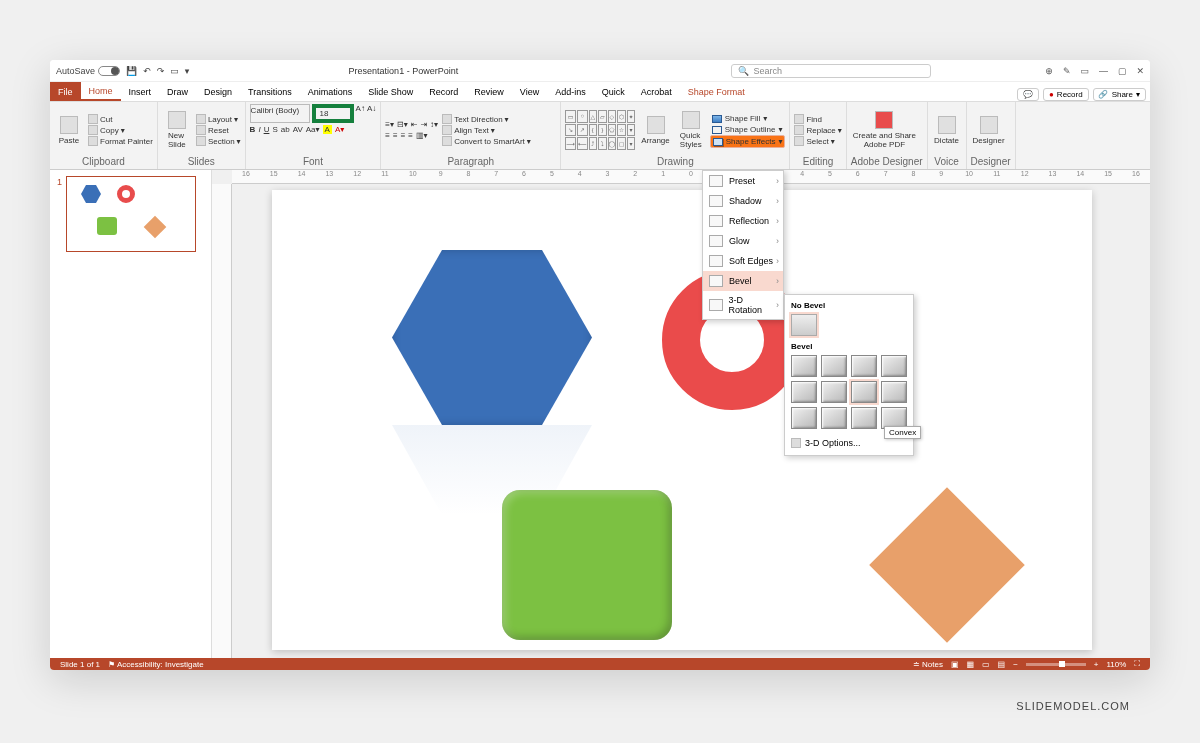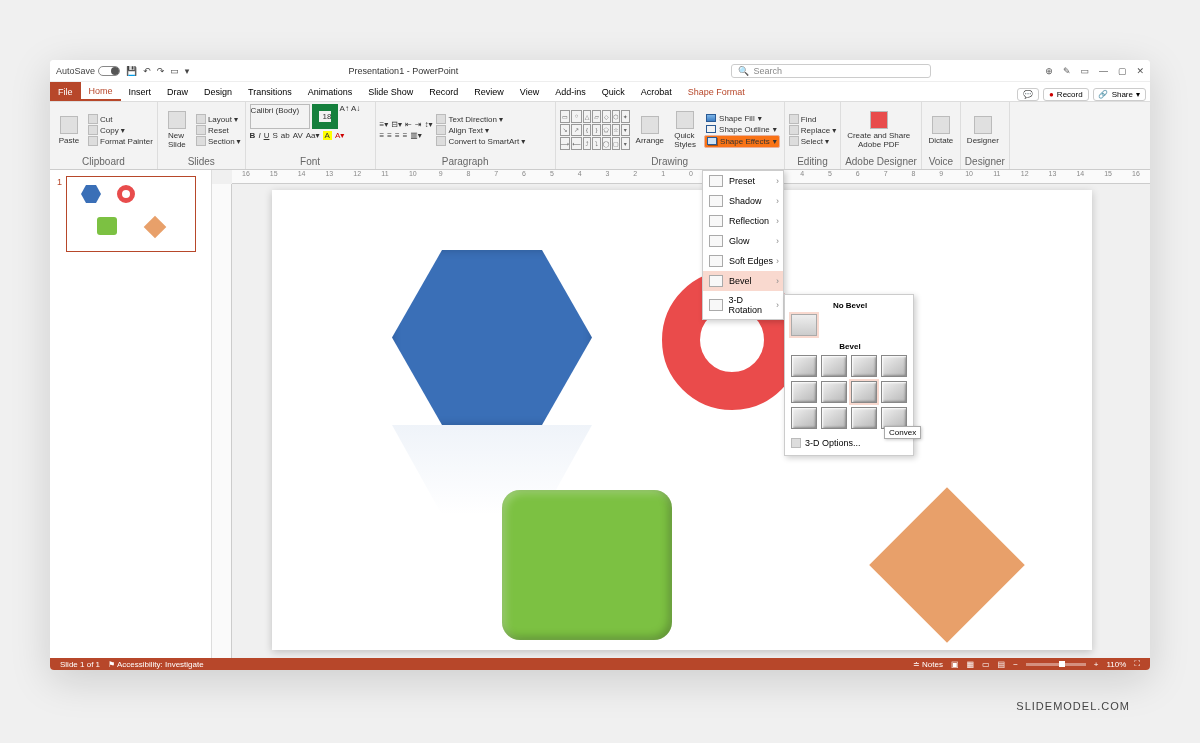--- a/index.html
+++ b/index.html
@@ -24,21 +24,21 @@
 .ribbon { height: 68px; background: #f3f3f3; border-bottom: 1px solid #ccc; display: flex; font-size: 8px; color: #333; }
 .ribbon-group { border-right: 1px solid #ddd; padding: 2px 4px; display: flex; flex-direction: column; }
 .ribbon-group .group-body { flex: 1; display: flex; align-items: center; gap: 4px; }
 .ribbon-group .group-label { text-align: center; color: #666; font-size: 10px; }
 .ribbon-btn { display: flex; flex-direction: column; align-items: center; justify-content: center; padding: 2px; min-width: 30px; }
 .ribbon-btn .icon { width: 18px; height: 18px; background: #e0e0e0; border: 1px solid #bbb; margin-bottom: 2px; }
 .mini-stack { display: flex; flex-direction: column; gap: 1px; font-size: 8px; }
 .mini-stack .row { display: flex; align-items: center; gap: 2px; }
 .mini-icon { width: 10px; height: 10px; background: #ddd; border: 1px solid #bbb; }
 .shape-stack { display: flex; flex-direction: column; gap: 0; }
-.shape-stack .row { display: flex; align-items: flex-start; gap: 3px; padding: 1px 2px; }
+.shape-stack .row { display: flex; align-items: flex-end; gap: 3px; padding: 1px 2px; }
 .shape-stack .row.hl { background: #f97316; border: 1px solid #e8b19e; border-radius: 2px; }
 .sw-fill { width: 10px; height: 8px; background: linear-gradient(#7db5e8,#3d7ec4); border: 1px solid #2a5a94; }
 .sw-outline { width: 10px; height: 8px; border: 1.5px solid #2a5a94; }
 .sw-effects { width: 10px; height: 8px; background: #cfe3f6; border: 1px solid #2a5a94; box-shadow: 1px 1px 0 rgba(0,0,0,.3); }
 .workspace { position: absolute; top: 110px; left: 0; right: 0; bottom: 12px; display: flex; }
 .thumbs { width: 162px; background: #fff; border-right: 1px solid #ddd; padding: 6px; }
 .thumb { border: 1.5px solid #b7472a; width: 130px; height: 76px; position: relative; background: #fff; margin-left: 10px; }
 .thumb-num { position: absolute; left: -10px; top: 0; font-size: 9px; color: #b7472a; }
 .thumb .hex { position: absolute; width: 20px; height: 18px; background: #3a6fb7; top: 8px; left: 14px; clip-path: polygon(25% 0,75% 0,100% 50%,75% 100%,25% 100%,0 50%); }
 .thumb .ring { position: absolute; width: 18px; height: 18px; border: 5px solid #e84c4c; border-radius: 50%; top: 8px; left: 50px; }
@@ -53,21 +53,21 @@
 .hex-refl { position: absolute; width: 200px; height: 90px; top: 235px; left: 120px; background: linear-gradient(rgba(58,111,183,.2),transparent); clip-path: polygon(25% 100%,75% 100%,100% 0,0 0); opacity: .4; }
 .donut { position: absolute; width: 140px; height: 140px; border: 38px solid #ea4b4b; border-radius: 50%; top: 80px; left: 390px; }
 .rrect { position: absolute; width: 170px; height: 150px; background: #7cc142; border-radius: 18px; top: 300px; left: 230px; box-shadow: inset -3px -3px 8px rgba(0,0,0,.25), inset 3px 3px 8px rgba(255,255,255,.3); }
 .diamond { position: absolute; width: 110px; height: 110px; background: #e8a06a; transform: rotate(45deg); top: 320px; left: 620px; }
 .popup1 { position: absolute; top: 0; left: 490px; width: 82px; background: #fff; border: 1px solid #ccc; box-shadow: 2px 2px 6px rgba(0,0,0,.2); font-size: 9px; }
 .popup1 .item { display: flex; align-items: center; padding: 4px 6px; gap: 6px; position: relative; }
 .popup1 .item.hl { background: #f9d9cf; }
 .popup1 .item .ic { width: 14px; height: 12px; border: 1px solid #aaa; background: #f8f8f8; }
 .popup1 .item::after { content: "›"; position: absolute; right: 4px; color: #888; }
 .popup2 { position: absolute; top: 124px; left: 572px; width: 130px; background: #fff; border: 1px solid #ccc; box-shadow: 2px 2px 6px rgba(0,0,0,.2); font-size: 9px; padding: 4px; }
-.popup2 .hdr { font-weight: bold; margin: 2px 0 4px 2px; font-size: 8px; text-align: center; }
+.popup2 .hdr { font-weight: bold; margin: 2px 0 4px 2px; font-size: 8px; }
 .popup2 .nobevel { width: 26px; height: 22px; border: 1px solid #aaa; background: linear-gradient(#eee,#ccc); margin: 0 0 6px 2px; box-shadow: 0 0 0 2px #f9d9cf; }
 .bevel-grid { display: grid; grid-template-columns: repeat(4, 26px); gap: 4px; margin: 2px; }
 .bevel-sw { width: 26px; height: 22px; background: linear-gradient(145deg,#f0f0f0,#b8b8b8); border: 1px solid #888; box-shadow: inset 1px 1px 2px #fff, inset -1px -1px 2px rgba(0,0,0,.3); }
 .bevel-sw.sel { box-shadow: 0 0 0 2px #f9d9cf, inset 1px 1px 2px #fff, inset -1px -1px 2px rgba(0,0,0,.3); }
 .popup2 .opt { margin-top: 6px; padding: 3px 2px; display: flex; align-items: center; gap: 4px; }
 .tooltip { position: absolute; top: 256px; left: 672px; background: #fff; border: 1px solid #aaa; font-size: 8px; padding: 1px 4px; box-shadow: 1px 1px 3px rgba(0,0,0,.2); }
 .statusbar { position: absolute; bottom: 0; left: 0; right: 0; height: 12px; background: #b7472a; color: #fff; font-size: 8px; display: flex; align-items: center; padding: 0 6px; }
 .statusbar .sp { flex: 1; }
 .statusbar .btn { margin: 7px 4px; }
 .statusbar .zoom-slider { width: 60px; height: 3px; background: rgba(255,255,255,.4); margin: 0 4px; position: relative; }
@@ -171,21 +171,21 @@
             </div>
           <div class="row"><div class="mini-icon"></div><span>Section</span>▾</div>
         </div>
       </div>
       <div class="group-label">Slides</div>
     </div>
     <div class="ribbon-group" style="min-width:130px">
       <div class="group-body" style="flex-direction:column;align-items:flex-start;gap:2px">
         <div style="display:flex;gap:2px">
           <div style="border:1px solid #bbb;padding:1px 0;width:60px">Calibri (Body)</div>
-          <div style="border:7px solid #15803d;padding:1px 4px;width:26px">18</div>
+          <div style="border:4px solid #15803d;padding:1px 4px;width:42px">18</div>
           <span>A↑</span>
           <span>A↓</span>
         </div>
         <div style="display:flex;gap:3px">
           <b>B</b>
           <i>I</i>
           <u>U</u>
           <span>S</span>
           <span>ab</span>
           <span>AV</span>

